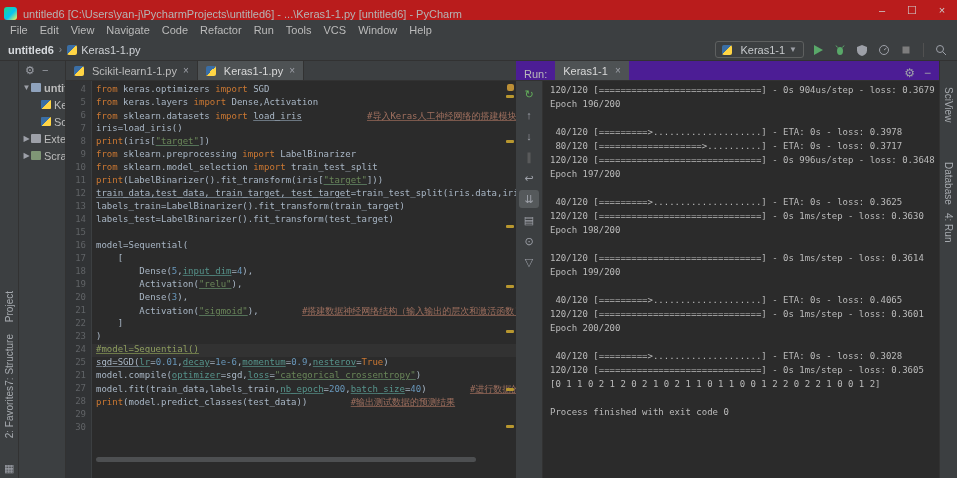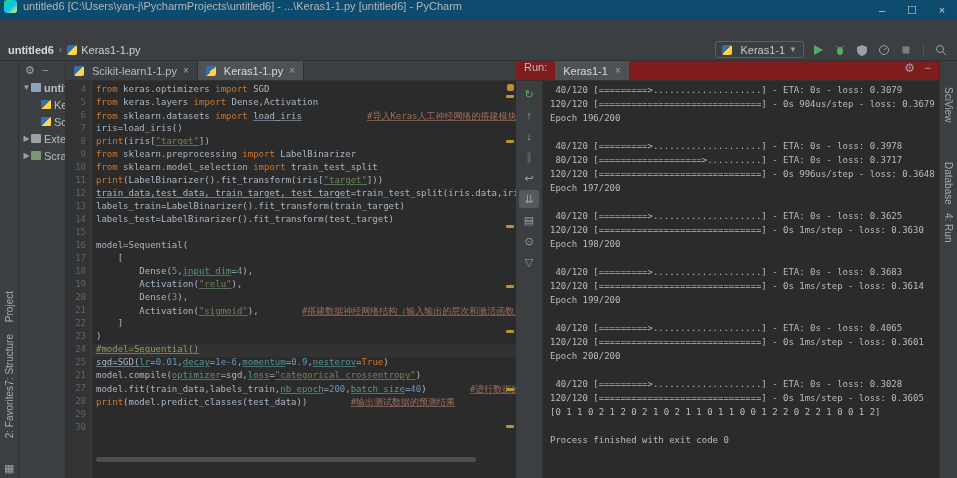--- a/index.html
+++ b/index.html
@@ -1,22 +1,22 @@
 <!DOCTYPE html>
 <html><head>
 <meta charset="utf-8">
 <style>
   *{box-sizing:border-box;margin:0;padding:0}
   body{background:#1e1e1e}
   #app{position:relative;width:957px;height:478px;background:#3c3f41;overflow:hidden;
        font-family:"Liberation Sans",sans-serif;font-size:11px;color:#bbbbbb}
 
   
-  .titlebar{position:absolute;left:0;top:0;right:0;height:20px;background:#0c4a6e;
-            display:flex;align-items:flex-start;padding-left:4px}
+  .titlebar{position:absolute;left:0;top:0;right:0;height:20px;background:#b91c1c;
+            display:flex;align-items:flex-end;padding-left:4px}
   .app-logo{width:13px;height:13px;border-radius:3px;flex:none;
             background:linear-gradient(135deg,#21d789,#07c3f2 55%,#fcf84a);margin-right:6px}
   .title-text{font-size:11px;color:#b5b5b5;white-space:nowrap;overflow:hidden}
   .win-controls{margin-left:auto;display:flex;height:100%}
   .win-btn{width:30px;display:flex;align-items:center;justify-content:center;color:#cfcfcf;font-size:11px}
 
   
   .menubar{position:absolute;left:0;top:20px;right:0;height:19px;background:#3c3f41;
            display:flex;align-items:center;padding-left:4px}
   .menu-item{padding:2px 6px;color:#bbbbbb;cursor:default}
@@ -89,22 +89,22 @@
   .c-cmt2{color:#8f9f5f;text-decoration:underline;text-decoration-color:#6e7a4a}
   .c-arg{color:#56948c;text-decoration:underline;text-decoration-color:#49736d}
   .c-u{color:#a9b7c6;text-decoration:underline;text-decoration-color:#6b7680}
   .error-stripe{position:absolute;right:0;top:20px;bottom:0;width:12px}
   .inspect-indicator{position:absolute;right:2px;top:3px;width:7px;height:7px;border-radius:2px;background:#bc8f36}
   .stripe-mark{position:absolute;right:2px;width:8px;height:3px;border-radius:1px}
   .h-scroll{position:absolute;left:30px;bottom:16px;height:5px;width:380px;background:#4d4f51;border-radius:3px}
 
   
   .run-panel{position:absolute;left:516px;top:0;right:18px;bottom:0;background:#2b2b2b}
-  .run-header{position:absolute;left:0;top:0;right:0;height:20px;background:#7f1d1d;
-              border-bottom:1px solid #323232;display:flex;align-items:flex-start}
+  .run-header{position:absolute;left:0;top:0;right:0;height:20px;background:#4c1d95;
+              border-bottom:1px solid #323232;display:flex;align-items:flex-end}
   .run-label{padding:0 8px;color:#bbbbbb}
   .run-tab{display:flex;align-items:center;gap:5px;padding:0 8px;height:100%;background:#4e5254;color:#d8d8d8}
   .run-header-icons{margin-left:auto;display:flex;gap:9px;padding-right:8px;color:#9da0a8;font-size:12px}
   .run-toolbar{position:absolute;left:0;top:20px;bottom:0;width:27px;background:#3c3f41;
                border-right:1px solid #323232;display:flex;flex-direction:column;align-items:center;
                padding-top:4px;gap:3px}
   .run-icon{width:20px;height:18px;display:flex;align-items:center;justify-content:center;
             font-size:11px;color:#9da0a8;border-radius:3px;cursor:default}
   .run-icon.active{background:#55595b}
   .console{position:absolute;left:28px;top:20px;right:0;bottom:0;background:#2b2b2b;
@@ -119,20 +119,33 @@
   <div class="titlebar">
     <div class="app-logo"></div>
     <div class="title-text">untitled6 [C:\Users\yan-j\PycharmProjects\untitled6] - ...\Keras1-1.py [untitled6] - PyCharm</div>
     <div class="win-controls">
       <div class="win-btn">–</div>
       <div class="win-btn">☐</div>
       <div class="win-btn">×</div>
     </div>
   </div>
 
+  <div class="menubar">
+      <span class="menu-item">File</span>
+      <span class="menu-item">Edit</span>
+      <span class="menu-item">View</span>
+      <span class="menu-item">Navigate</span>
+      <span class="menu-item">Code</span>
+      <span class="menu-item">Refactor</span>
+      <span class="menu-item">Run</span>
+      <span class="menu-item">Tools</span>
+      <span class="menu-item">VCS</span>
+      <span class="menu-item">Window</span>
+      <span class="menu-item">Help</span>
+    </div>
 
   <div class="navbar">
     <span class="crumb project">untitled6</span>
     <span class="crumb-sep">›</span>
     <span class="py-icon"></span>
     <span class="crumb">Keras1-1.py</span>
 
     <div class="nav-right">
       <div class="run-combo">
         <span class="py-icon"></span>
@@ -323,34 +336,32 @@
           <div class="run-icon">↑</div>
           <div class="run-icon">↓</div>
           <div class="run-icon" style="color: rgb(110, 110, 110);">∥</div>
           <div class="run-icon">↩</div>
           <div class="run-icon active">⇊</div>
           <div class="run-icon">▤</div>
           <div class="run-icon">⊙</div>
           <div class="run-icon">▽</div>
         </div>
       <div class="console" id="console">
-          <div> 40/120 [=========&gt;....................] - ETA: 0s - loss: 0.3079</div>
           <div>120/120 [==============================] - 0s 904us/step - loss: 0.3679</div>
           <div>Epoch 196/200</div>
           <div> </div>
           <div> 40/120 [=========&gt;....................] - ETA: 0s - loss: 0.3978</div>
           <div> 80/120 [===================&gt;..........] - ETA: 0s - loss: 0.3717</div>
           <div>120/120 [==============================] - 0s 996us/step - loss: 0.3648</div>
           <div>Epoch 197/200</div>
           <div> </div>
           <div> 40/120 [=========&gt;....................] - ETA: 0s - loss: 0.3625</div>
           <div>120/120 [==============================] - 0s 1ms/step - loss: 0.3630</div>
           <div>Epoch 198/200</div>
           <div> </div>
-          <div> 40/120 [=========&gt;....................] - ETA: 0s - loss: 0.3683</div>
           <div>120/120 [==============================] - 0s 1ms/step - loss: 0.3614</div>
           <div>Epoch 199/200</div>
           <div> </div>
           <div> 40/120 [=========&gt;....................] - ETA: 0s - loss: 0.4065</div>
           <div>120/120 [==============================] - 0s 1ms/step - loss: 0.3601</div>
           <div>Epoch 200/200</div>
           <div> </div>
           <div> 40/120 [=========&gt;....................] - ETA: 0s - loss: 0.3028</div>
           <div>120/120 [==============================] - 0s 1ms/step - loss: 0.3605</div>
           <div>[0 1 1 0 2 1 2 0 2 1 0 2 1 1 0 1 1 0 0 1 2 2 0 2 2 1 0 0 1 2]</div>

